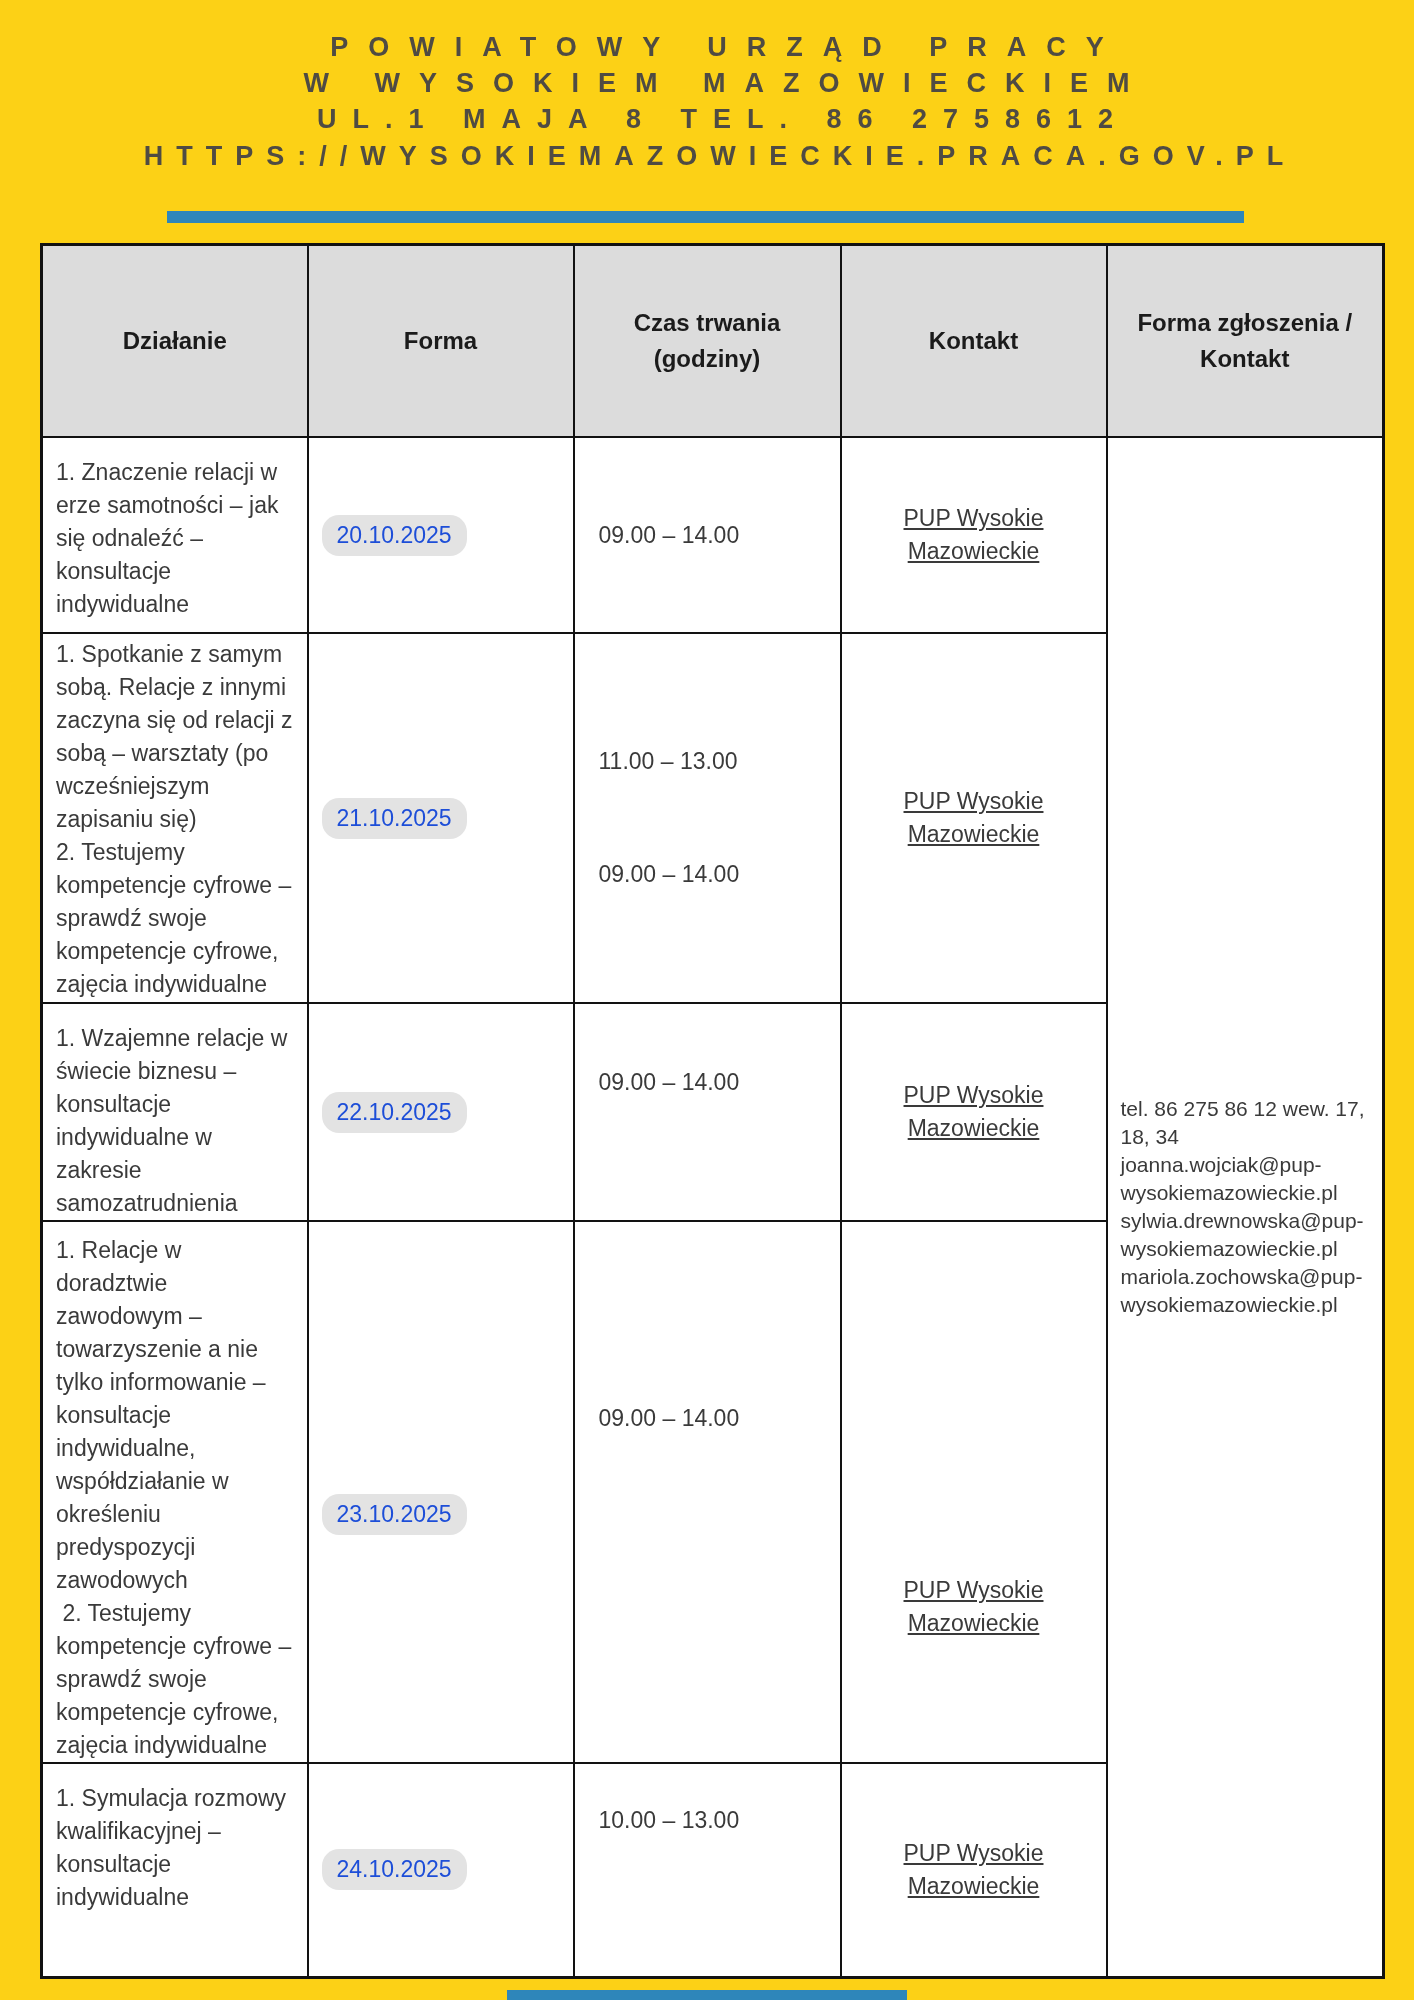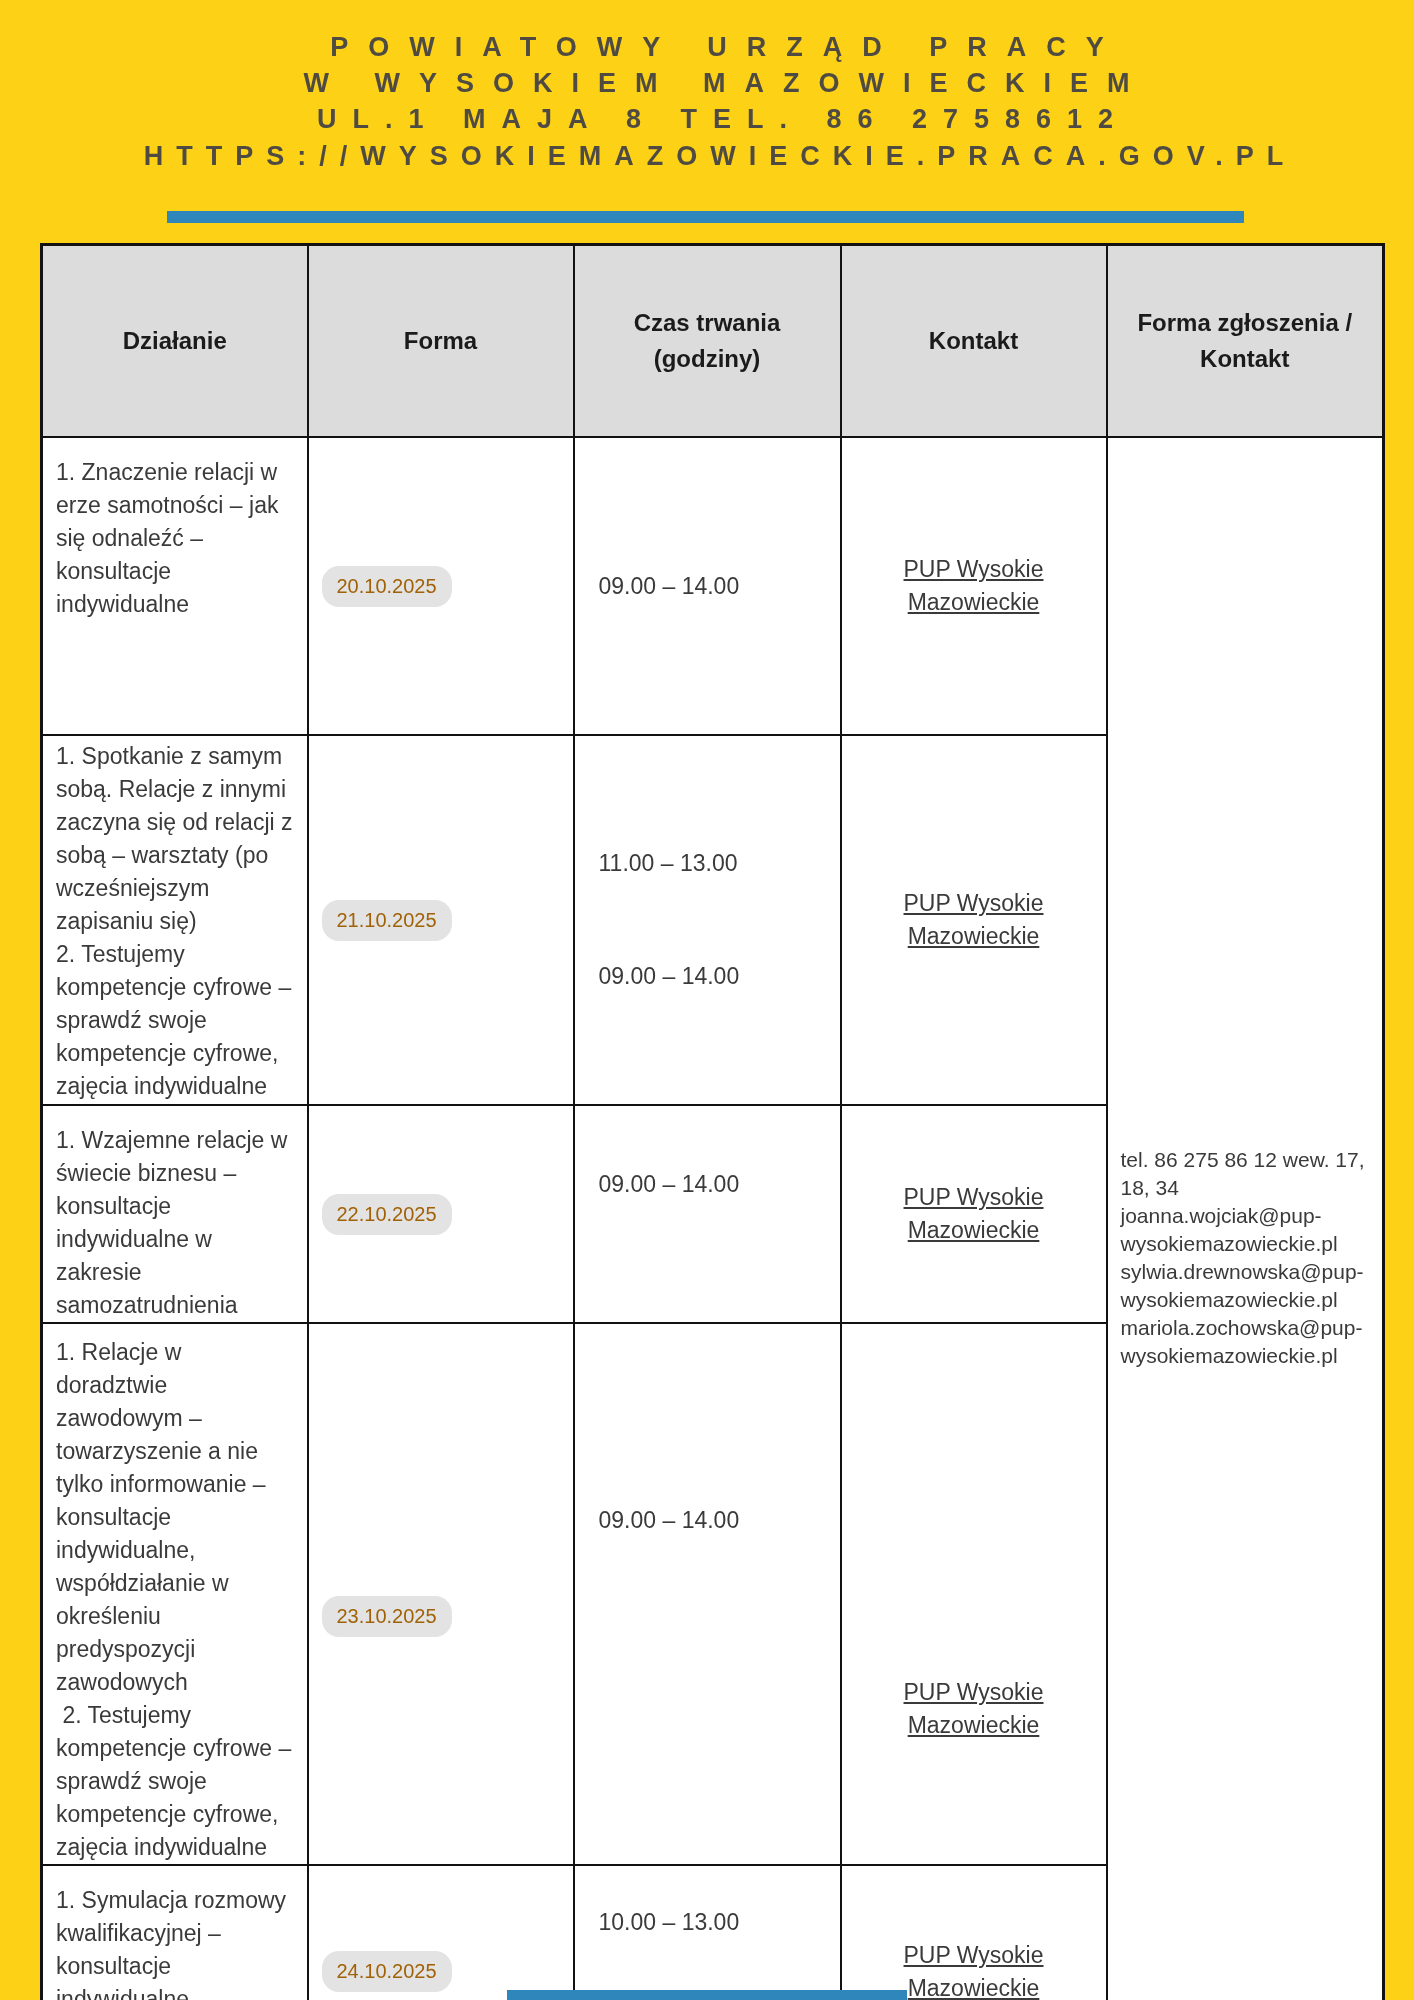--- a/index.html
+++ b/index.html
@@ -32,21 +32,21 @@
   }
   .sched td{
     background:#ffffff;font-size:23px;color:#3a3a3a;line-height:33px;
     vertical-align:middle;
   }
   td.activityc{text-align:left;vertical-align:top;padding:0 10px 0 13px;}
   .act-p{white-space:pre-wrap;}
   td.datec{padding-left:13px;}
   .pill{
     display:inline-block;background:#e3e3e3;border-radius:17px;
-    padding:4px 15px;font-size:20px;color:#a16207;
+    padding:4px 15px;font-size:23px;color:#1d4ed8;
   }
   td.timec{padding-left:24px;}
   td.placec{text-align:center;padding:0 16px;text-decoration:underline;}
   td.contactc{
     text-align:left;vertical-align:middle;padding:0 10px 0 13px;
     font-size:21px;line-height:28px;color:#3a3a3a;
     overflow-wrap:break-word;word-wrap:break-word;
   }
 </style>
 </head>
@@ -72,21 +72,21 @@
         <th>Działanie</th>
         <th>Forma</th>
         <th>Czas trwania
 (godziny)</th>
         <th>Kontakt</th>
         <th>Forma zgłoszenia /
 Kontakt</th>
       </tr>
     </thead>
     <tbody id="tbody">
-        <tr style="height: 298px;">
+        <tr style="height: 196px;">
           <td class="activityc" style="padding-top: 18px;">
             <div class="act-p">1. Znaczenie relacji w erze samotności – jak się odnaleźć – konsultacje indywidualne</div>
           </td>
           <td class="datec"><span class="pill">20.10.2025</span></td>
           <td class="timec">
             <div>09.00 – 14.00</div>
           </td>
           <td class="placec">PUP Wysokie Mazowieckie</td>
           <td class="contactc" rowspan="5">
             <div>tel. 86 275 86 12 wew. 17, 18, 34</div>

